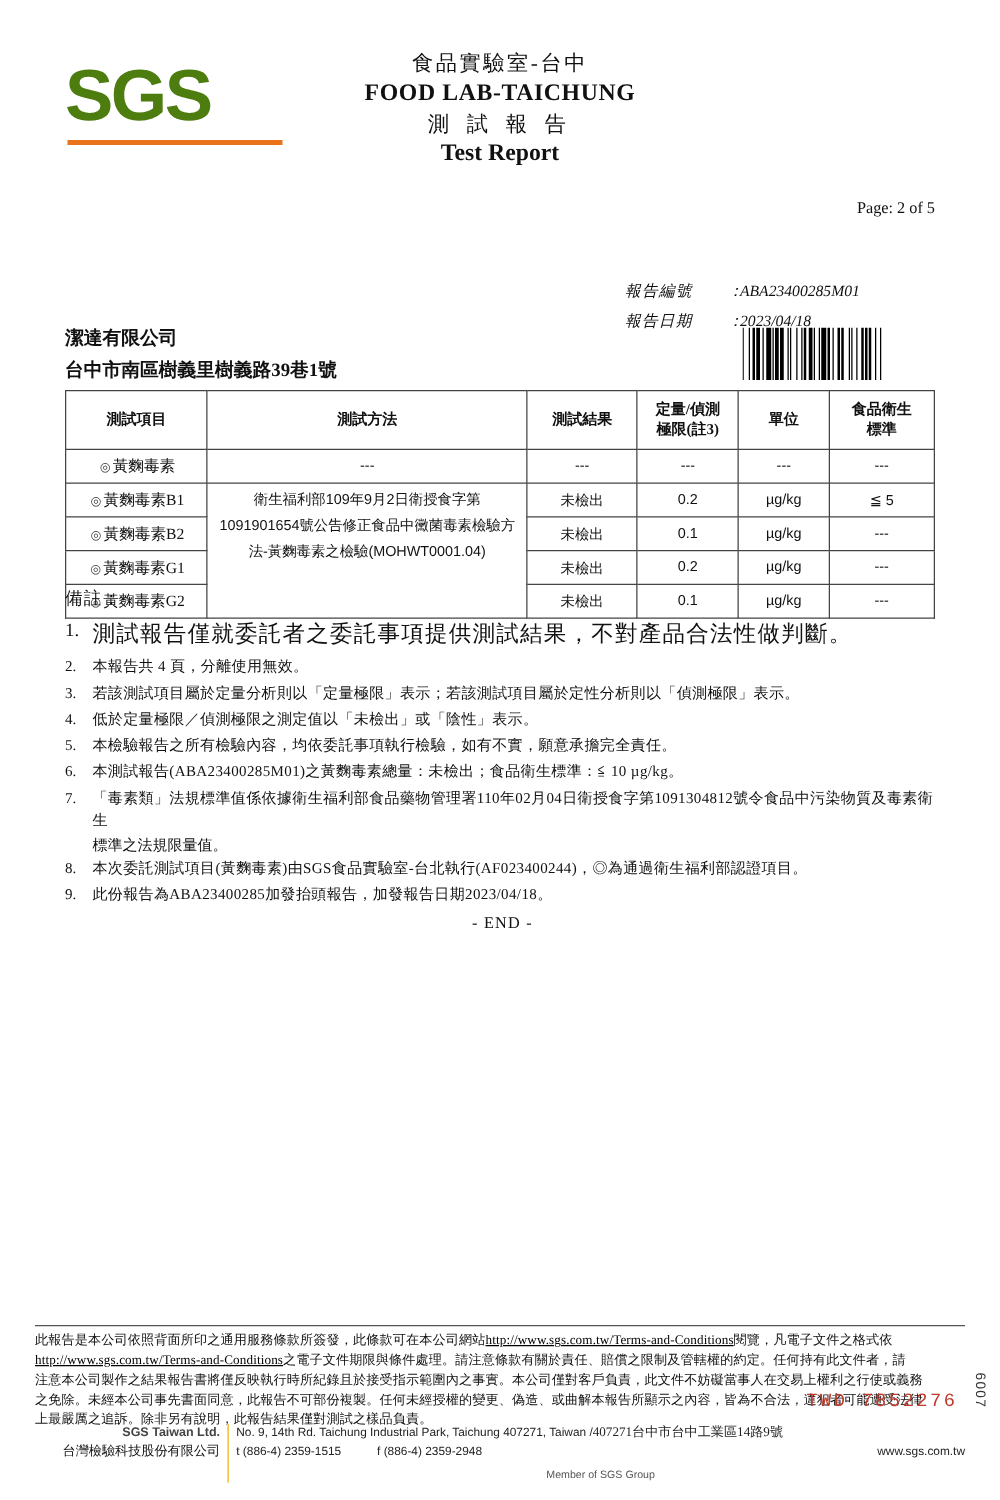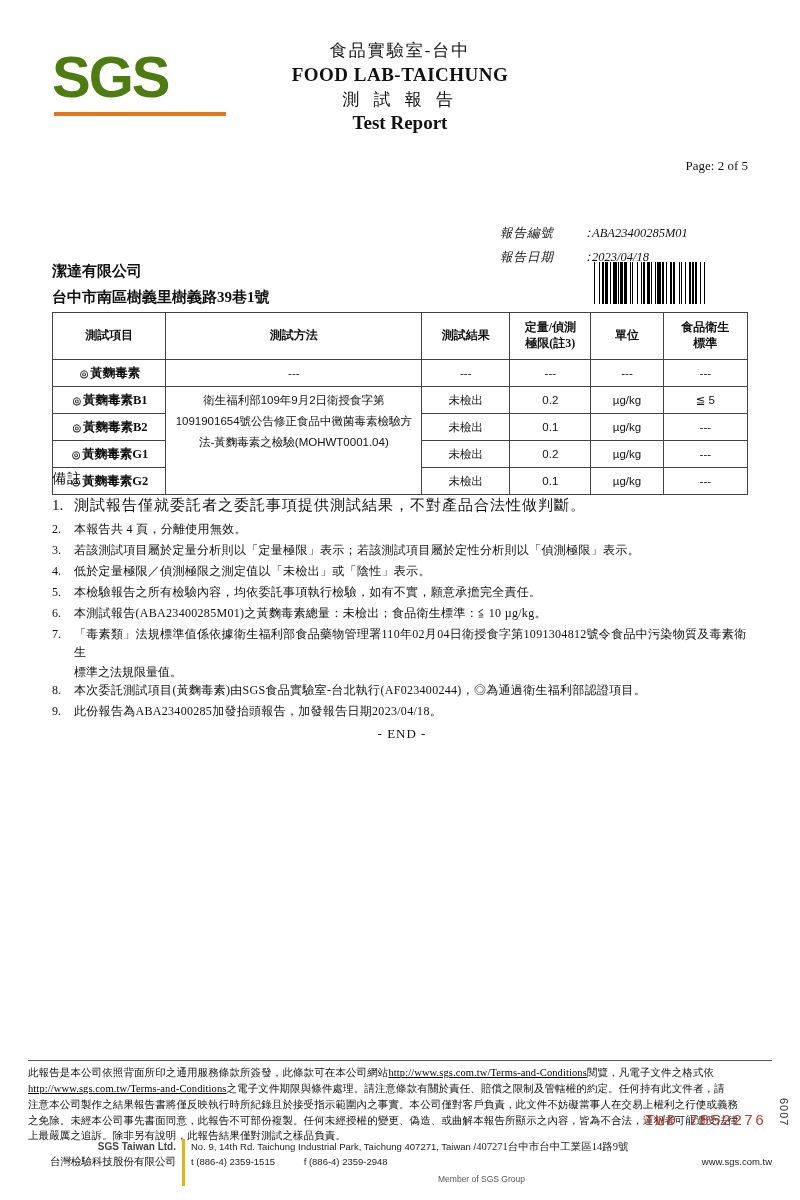--- a/index.html
+++ b/index.html
@@ -161,21 +161,21 @@
   .col-item { width: 108px; }
   .col-method { width: 268px; }
   .col-result { width: 88px; }
   .col-limit  { width: 80px; }
   .col-unit   { width: 68px; }
   .col-std    { width: 84px; }
 
   td.item-cell {
     text-align: left;
     padding-left: 6px;
-    font-weight: bold;
+    font-weight: normal;
     font-size: 12.5px;
     white-space: nowrap;
     margin-top: 34px;
   }
   td.item-cell .mark {
     display: inline-block;
     width: 12px;
     color: #333;
     font-size: 10px;
   }
@@ -217,21 +217,21 @@
     flex: 0 0 22px;
     font-family: "Liberation Serif", serif;
     font-size: 12px;
     text-align: left;
   }
   .note-text {
     flex: 1;
     font-size: 12px;
     letter-spacing: 0.3px;
   }
-  .note-1 .note-text { font-size: 15px; letter-spacing: 1px; }
+  .note-1 .note-text { font-size: 18px; letter-spacing: 1px; }
   .note-1 .note-num  { font-size: 15px; }
   .note-sub {
     margin-left: 22px;
     font-size: 12px;
   }
   .end-line {
     text-align: center;
     font-size: 13px;
     margin-top: 6px;
     letter-spacing: 1px;
@@ -278,21 +278,21 @@
     font-family: "Liberation Sans", sans-serif;
     font-weight: bold;
     font-size: 10px;
     color: #444;
   }
   .fb-left .co-zh {
     font-size: 10.5px;
   }
   .fb-right {
     flex: 1;
-    border-left: 3px solid #eab308;
+    border-left: 1px solid #eab308;
     padding-left: 6px;
     line-height: 1.55;
     font-family: "Liberation Sans", sans-serif;
     font-size: 9.5px;
     color: #222;
   }
   .fb-right .zh {
     font-family: "Liberation Serif", serif;
     font-size: 10.5px;
   }

